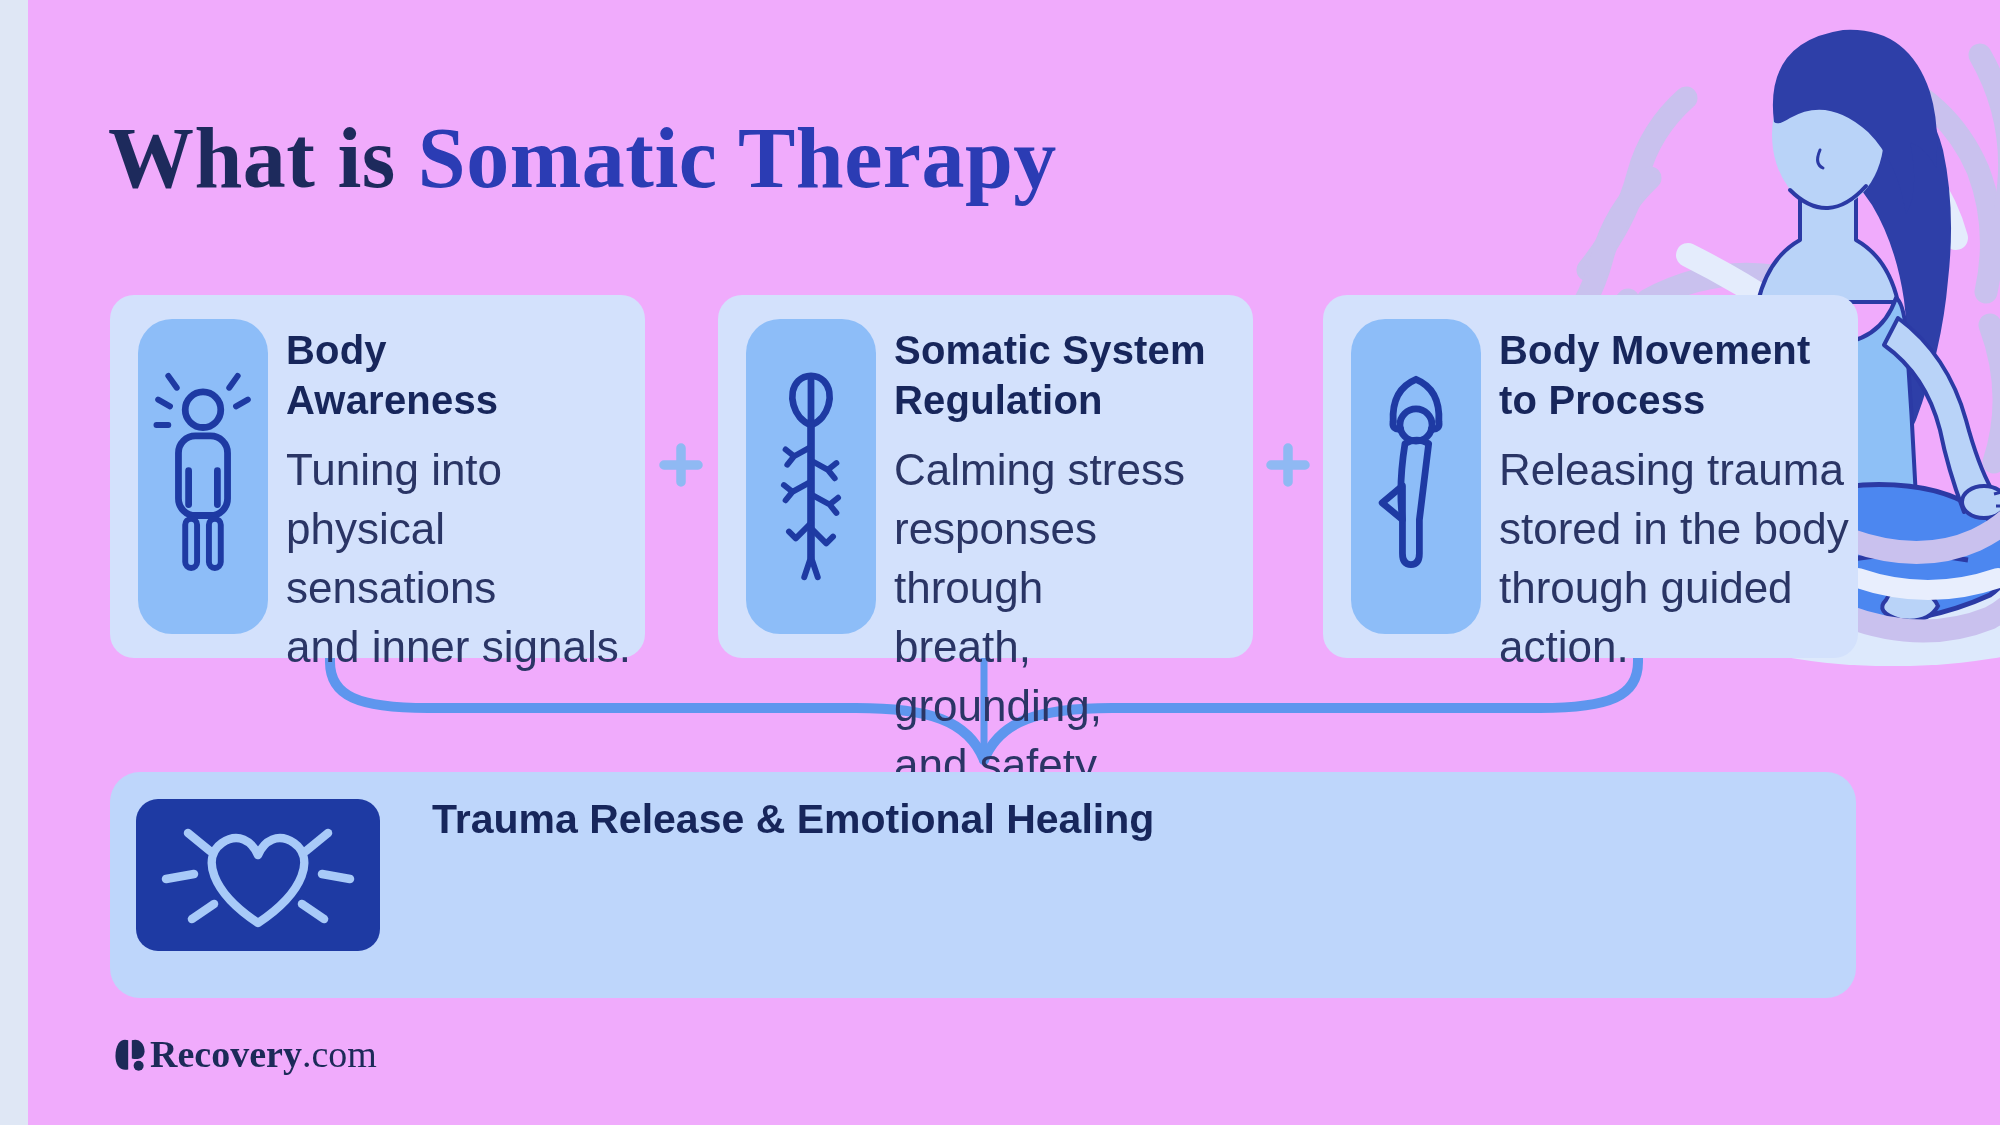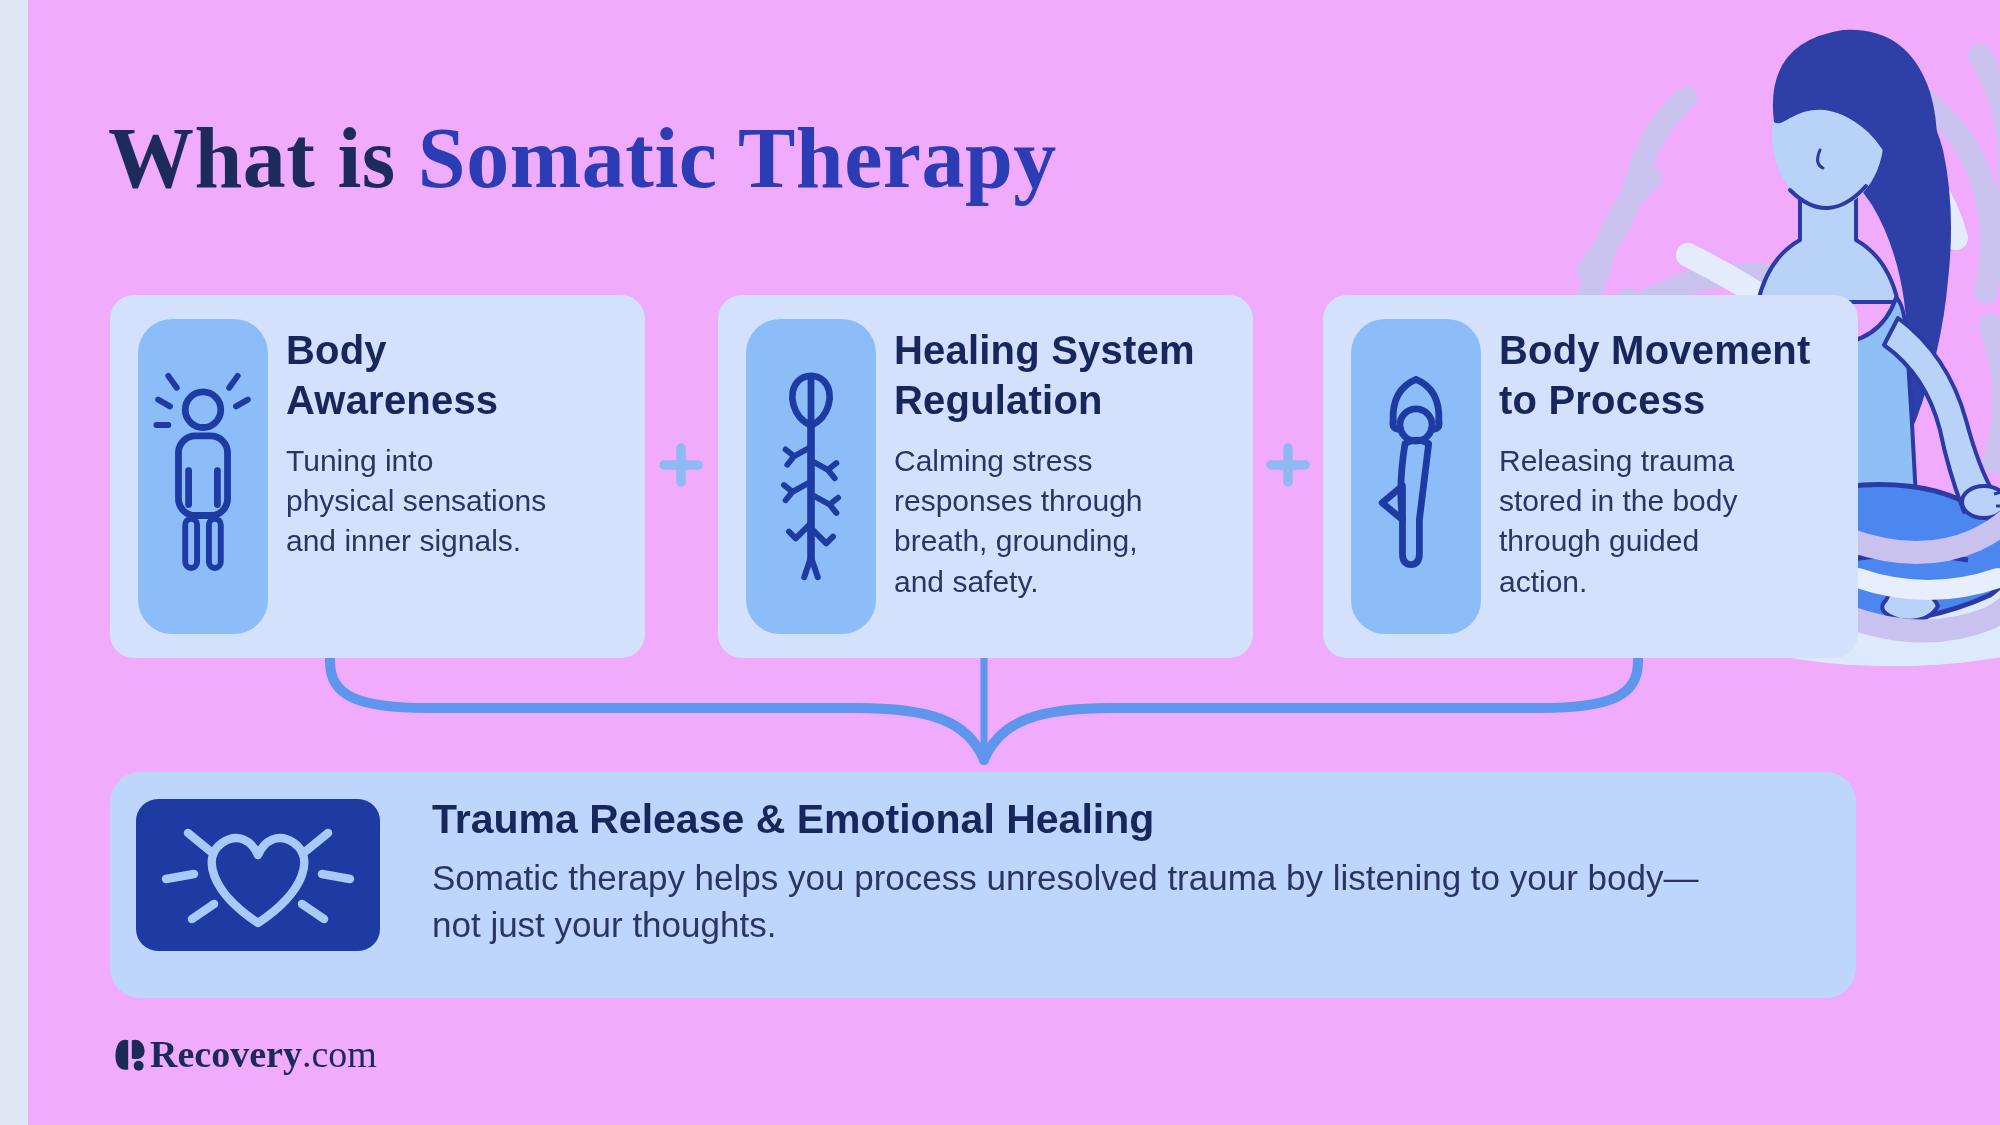--- a/index.html
+++ b/index.html
@@ -29,21 +29,21 @@
     position:absolute; left:28px; top:24px; width:130px; height:315px;
     background:#8dbdf8; border-radius:34px;
     display:flex; align-items:center; justify-content:center;
   }
   .card-text { position:absolute; left:176px; top:30px; width:350px; }
   .card-text h2 {
     margin:0 0 16px; font-size:40px; line-height:1.25; font-weight:600;
     color:#17265b; white-space:pre-line; letter-spacing:0.2px;
   }
   .card-text p {
-    margin:0; font-size:30px; line-height:1.34; color:#2a3565; white-space:pre-line;
+    margin:0; font-size:44px; line-height:1.34; color:#2a3565; white-space:pre-line;
   }
   .plus { position:absolute; top:443px; z-index:3; width:44px; height:44px; }
 
   .result-card {
     position:absolute; left:82px; top:772px; width:1746px; height:226px;
     background:#bed6fb; border-radius:30px; z-index:3;
   }
   .heart-box {
     position:absolute; left:26px; top:27px; width:244px; height:152px;
     background:#1e3aa3; border-radius:22px;
@@ -159,21 +159,21 @@
           <path stroke-width="7" d="M65,138 L85,149 M85,149 L95,141 M85,149 L93,159"></path>
           <path stroke-width="7" d="M65,163 L43,175 M43,175 L33,167 M43,175 L35,185"></path>
           <path stroke-width="7" d="M65,178 L87,190 M87,190 L97,182 M87,190 L95,200"></path>
           <path stroke-width="7" d="M65,212 L47,230 M47,230 L39,222"></path>
           <path stroke-width="7" d="M65,218 L83,236 M83,236 L91,228"></path>
           <path stroke-width="7" d="M65,252 L57,276 M65,252 L73,276"></path>
         </g>
       </svg>
     </div>
     <div class="card-text">
-      <h2>Healing System
+      <h2>Somatic System
 Regulation</h2>
       <p>Calming stress
 responses through
 breath, grounding,
 and safety.</p>
     </div>
   </section>
 
   <svg class="plus" style="left:1238px" viewBox="0 0 44 44" aria-hidden="true">
     <path d="M22,5 V39 M5,22 H39" stroke="#8fb9f3" stroke-width="9.5" stroke-linecap="round" fill="none"></path>
@@ -211,22 +211,20 @@
           <path d="M18,74 L46,69"></path>
           <path d="M44,114 L66,99"></path>
           <path d="M180,28 L158,46"></path>
           <path d="M202,74 L174,69"></path>
           <path d="M176,114 L154,99"></path>
         </g>
       </svg>
     </div>
     <div class="result-text">
       <h2>Trauma Release &amp; Emotional Healing</h2>
-      <p>Somatic therapy helps you process unresolved trauma by listening to your body—
-not just your thoughts.</p>
     </div>
   </section>
 
   <div class="logo">
     <svg width="40" height="42" viewBox="0 0 44 44" aria-hidden="true">
       <g fill="#1c2a58">
         <path d="M6,24 C6,10 13,4 20,7 L20,39 C11,41 6,35 6,24 Z"></path>
         <path d="M24,7 C31,4 38,10 38,19 C38,26 32,29 24,27 Z"></path>
         <circle cx="31.5" cy="35" r="5.5"></circle>
       </g>

